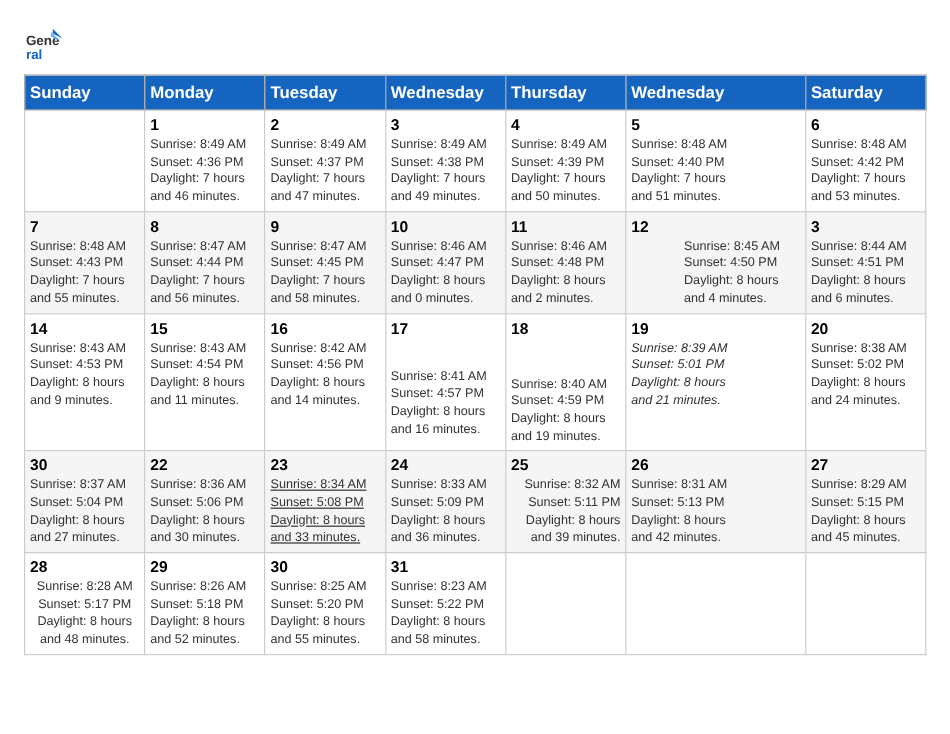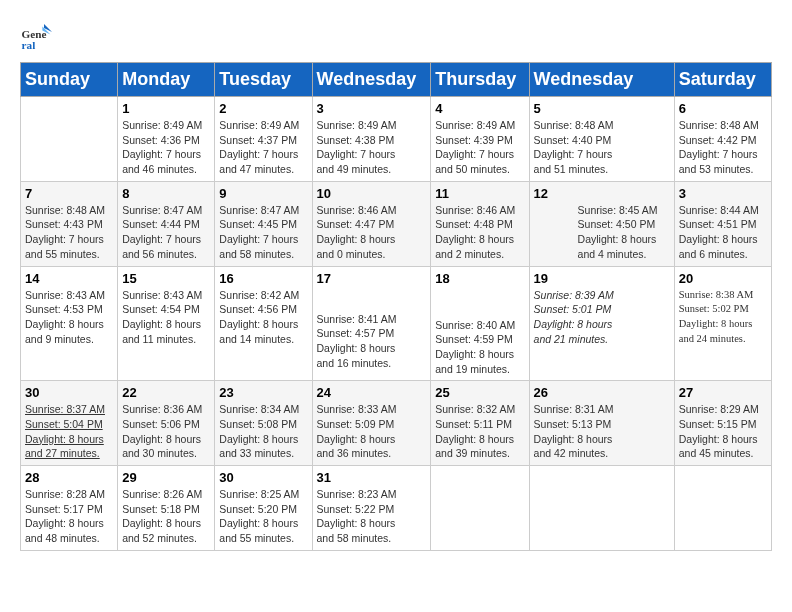--- a/index.html
+++ b/index.html
@@ -12,21 +12,20 @@
     }
     .header-section {
       display: flex;
       justify-content: space-between;
       align-items: flex-start;
       margin-bottom: 10px;
     }
     .logo {
       display: flex;
       align-items: center;
-      font-family: Liberation Serif, serif;
     }
     .logo-text {
       display: flex;
       flex-direction: column;
       font-size: 18px;
       font-weight: bold;
       color: #333;
       line-height: 1.1;
     }
     .logo-text .general { color: #333; }
@@ -51,21 +50,21 @@
     table {
       width: 100%;
       border-collapse: collapse;
       font-size: 11px;
     }
     thead tr th {
       background-color: #1565c0;
       color: #fff;
       padding: 6px 4px;
       text-align: left;
-      font-size: 18px;
+      font-size: 14px;
       font-weight: bold;
       border: 1px solid #aaa;
     }
     tbody tr {
       vertical-align: top;
     }
     tbody tr td {
       border: 1px solid #ccc;
       padding: 4px;
       height: 80px;
@@ -260,58 +259,58 @@
         </td>
         <td>
           <div class="day-number">19</div>
           <div class="day-info" style="white-space: pre-line; font-style: italic;">Sunrise: 8:39 AM
 Sunset: 5:01 PM
 Daylight: 8 hours
 and 21 minutes.</div>
         </td>
         <td>
           <div class="day-number">20</div>
-          <div class="day-info" style="white-space: pre-line; font-family: Liberation Serif, serif;">Sunrise: 8:38 AM
+          <div class="day-info" style="white-space: pre-line;">Sunrise: 8:38 AM
 Sunset: 5:02 PM
 Daylight: 8 hours
 and 24 minutes.</div>
         </td>
       </tr>
       <tr>
         <td>
           <div class="day-number">30</div>
-          <div class="day-info" style="white-space: pre-line; text-decoration: underline;">Sunrise: 8:37 AM
+          <div class="day-info" style="white-space: pre-line;">Sunrise: 8:37 AM
 Sunset: 5:04 PM
 Daylight: 8 hours
 and 27 minutes.</div>
         </td>
         <td>
           <div class="day-number">22</div>
           <div class="day-info" style="white-space: pre-line;">Sunrise: 8:36 AM
 Sunset: 5:06 PM
 Daylight: 8 hours
 and 30 minutes.</div>
         </td>
         <td>
           <div class="day-number">23</div>
-          <div class="day-info" style="white-space: pre-line;">Sunrise: 8:34 AM
+          <div class="day-info" style="white-space: pre-line; text-decoration: underline;">Sunrise: 8:34 AM
 Sunset: 5:08 PM
 Daylight: 8 hours
 and 33 minutes.</div>
         </td>
         <td>
           <div class="day-number">24</div>
           <div class="day-info" style="white-space: pre-line;">Sunrise: 8:33 AM
 Sunset: 5:09 PM
 Daylight: 8 hours
 and 36 minutes.</div>
         </td>
         <td>
           <div class="day-number">25</div>
-          <div class="day-info" style="white-space: pre-line;">Sunrise: 8:32 AM
+          <div class="day-info" style="white-space: pre-line; text-align: right;">Sunrise: 8:32 AM
 Sunset: 5:11 PM
 Daylight: 8 hours
 and 39 minutes.</div>
         </td>
         <td>
           <div class="day-number">26</div>
           <div class="day-info" style="white-space: pre-line;">Sunrise: 8:31 AM
 Sunset: 5:13 PM
 Daylight: 8 hours
 and 42 minutes.</div>
@@ -320,21 +319,21 @@
           <div class="day-number">27</div>
           <div class="day-info" style="white-space: pre-line;">Sunrise: 8:29 AM
 Sunset: 5:15 PM
 Daylight: 8 hours
 and 45 minutes.</div>
         </td>
       </tr>
       <tr>
         <td>
           <div class="day-number">28</div>
-          <div class="day-info" style="white-space: pre-line;">Sunrise: 8:28 AM
+          <div class="day-info" style="white-space: pre-line; text-align: center;">Sunrise: 8:28 AM
 Sunset: 5:17 PM
 Daylight: 8 hours
 and 48 minutes.</div>
         </td>
         <td>
           <div class="day-number">29</div>
           <div class="day-info" style="white-space: pre-line;">Sunrise: 8:26 AM
 Sunset: 5:18 PM
 Daylight: 8 hours
 and 52 minutes.</div>

